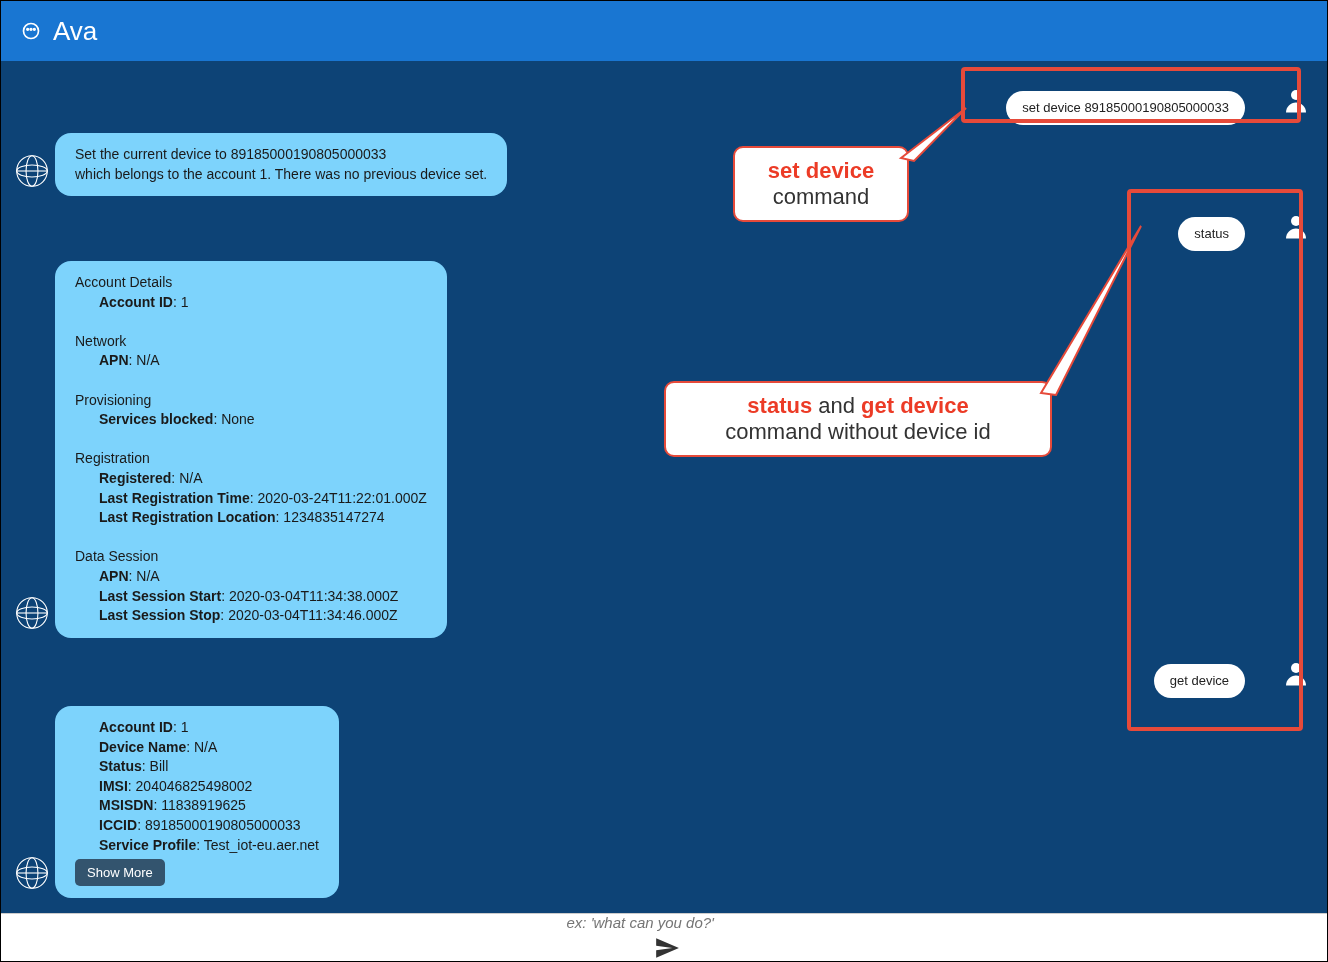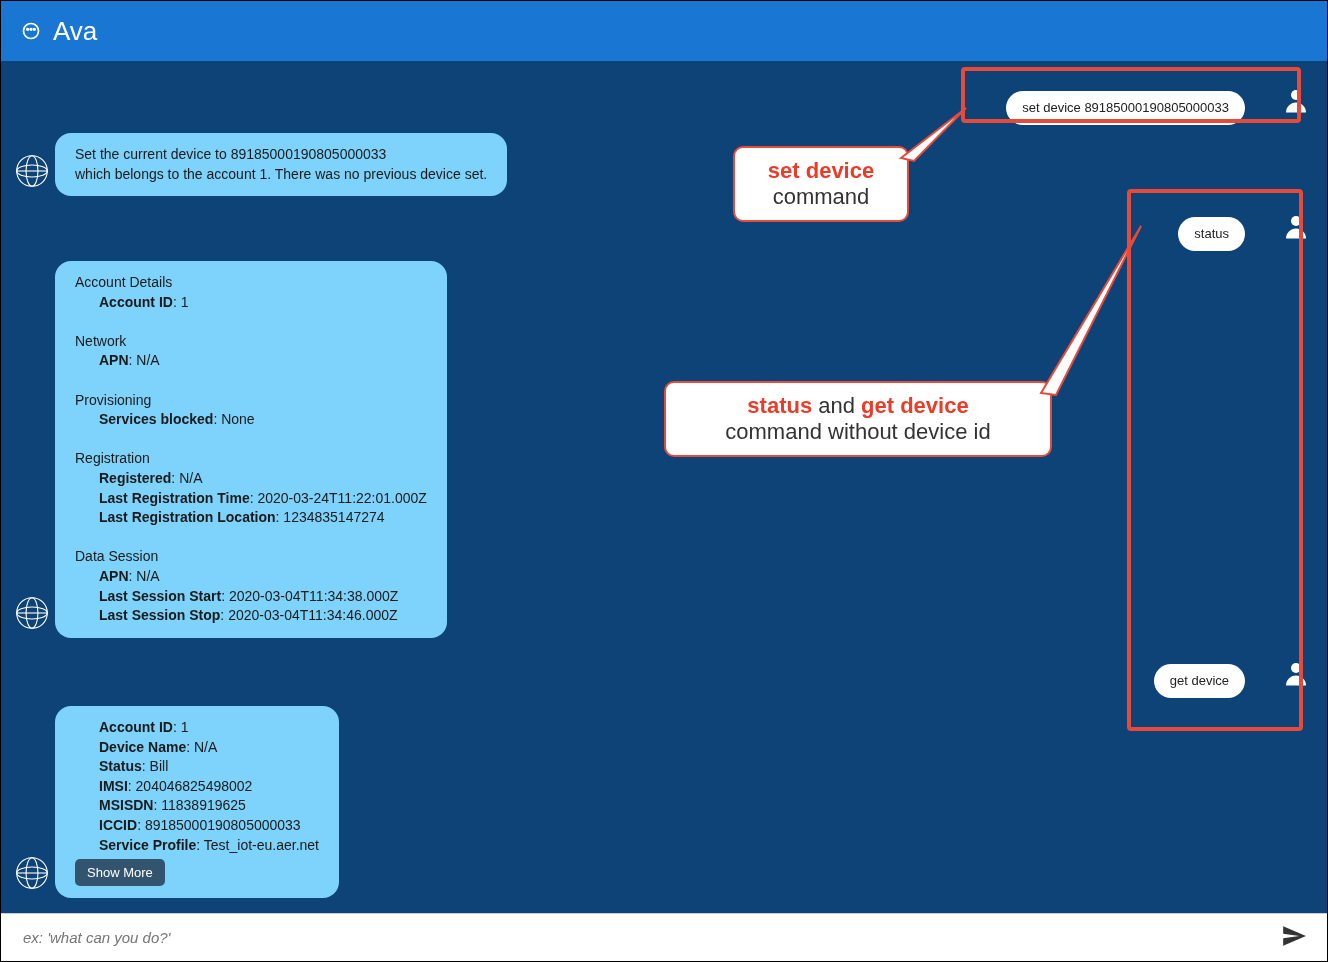--- a/index.html
+++ b/index.html
@@ -82,20 +82,21 @@
       margin-top: 4px;
     }
     
     .input-bar {
       height: 48px;
       background: white;
       display: flex;
       align-items: center;
       padding: 0 16px 0 22px;
       border-top: 1px solid #ccc;
+      flex-direction: column;
     }
     .input-field {
       flex: 1;
       border: none;
       outline: none;
       font-size: 15px;
       font-style: italic;
       color: #888;
     }
     .send-btn {

